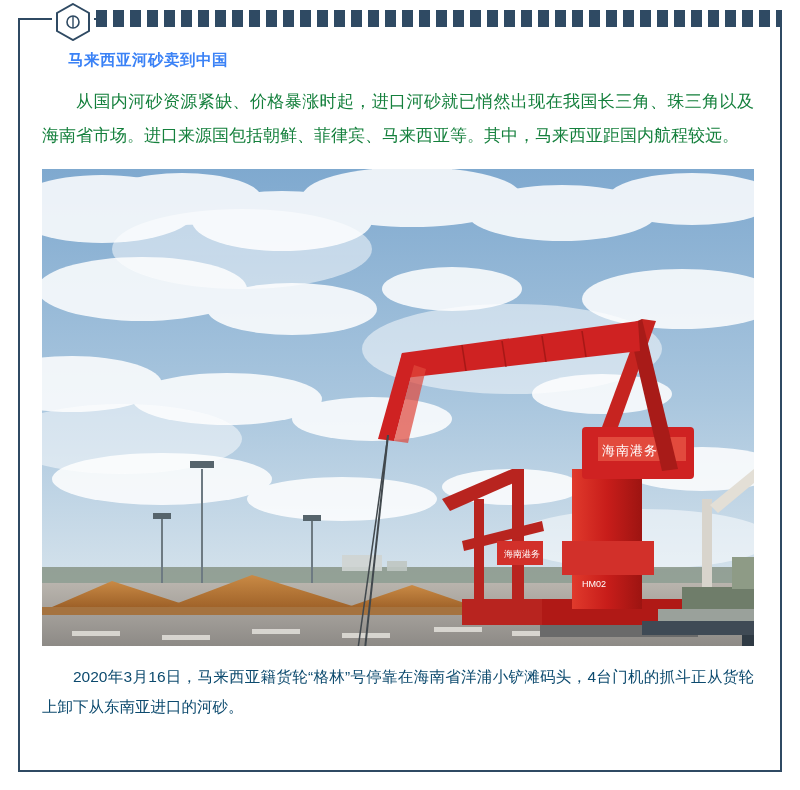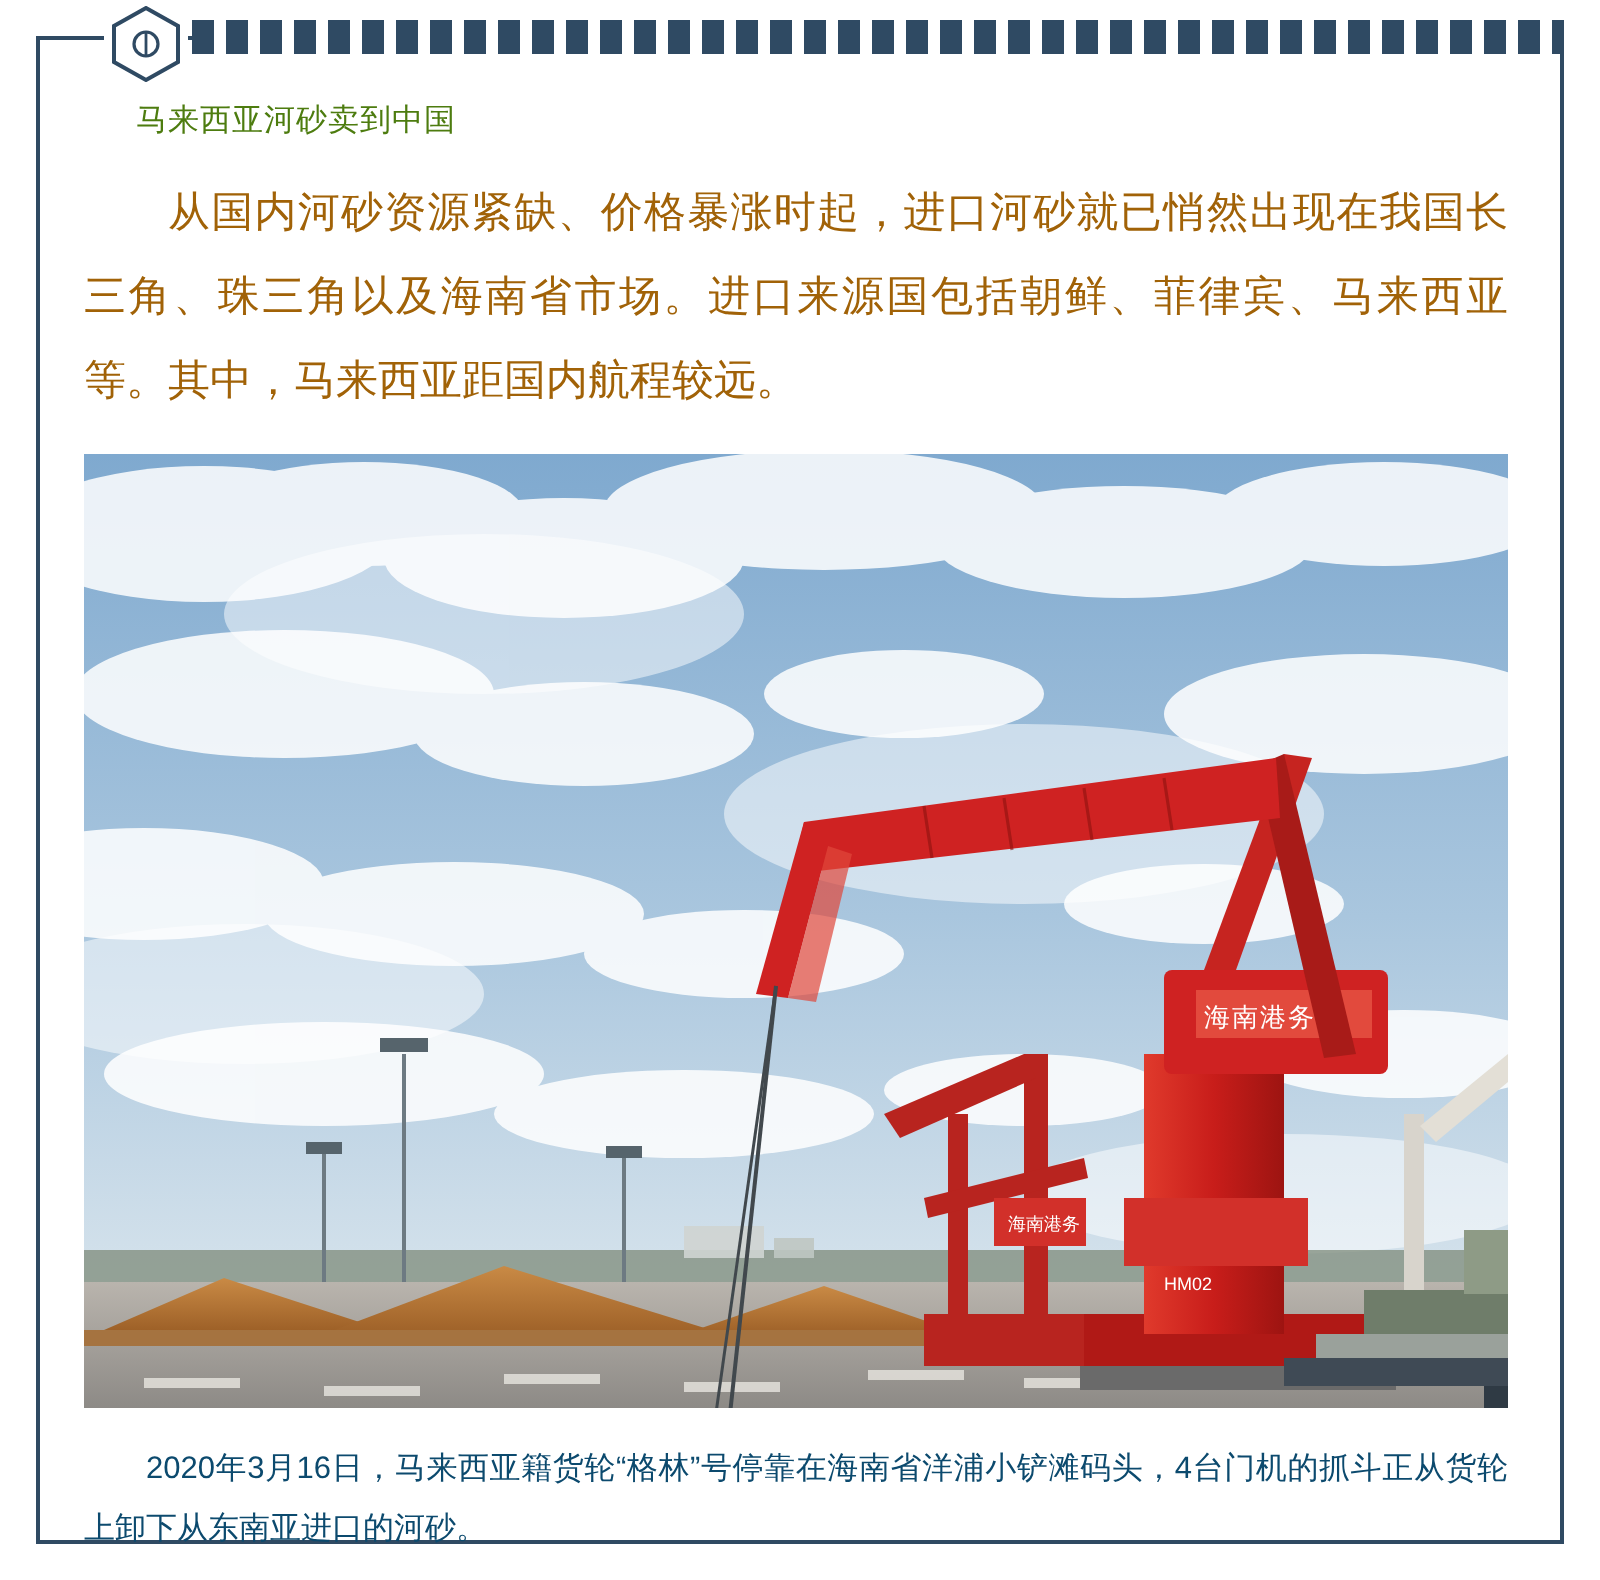--- a/index.html
+++ b/index.html
@@ -67,31 +67,31 @@
   
   .content {
     position: absolute;
     left: 42px;
     top: 42px;
     width: 716px;
   }
 
   .article-title {
     font-size: 15.5px;
-    font-weight: normal;
-    color: #4d7c0f;
+    font-weight: bold;
+    color: #3b82f6;
     letter-spacing: 0.5px;
     margin: 8px 0 0 26px;
   }
 
   .article-body {
     margin: 14px 0 0 0;
-    font-size: 21px;
+    font-size: 17px;
     line-height: 2.0;
-    color: #a16207;
+    color: #15803d;
     text-indent: 2em;
     text-align: justify;
     padding-right: 4px;
     font-family: Liberation Serif, serif;
   }
 
   .figure {
     margin: 16px 0 0 0;
     width: 712px;
     height: 477px;

